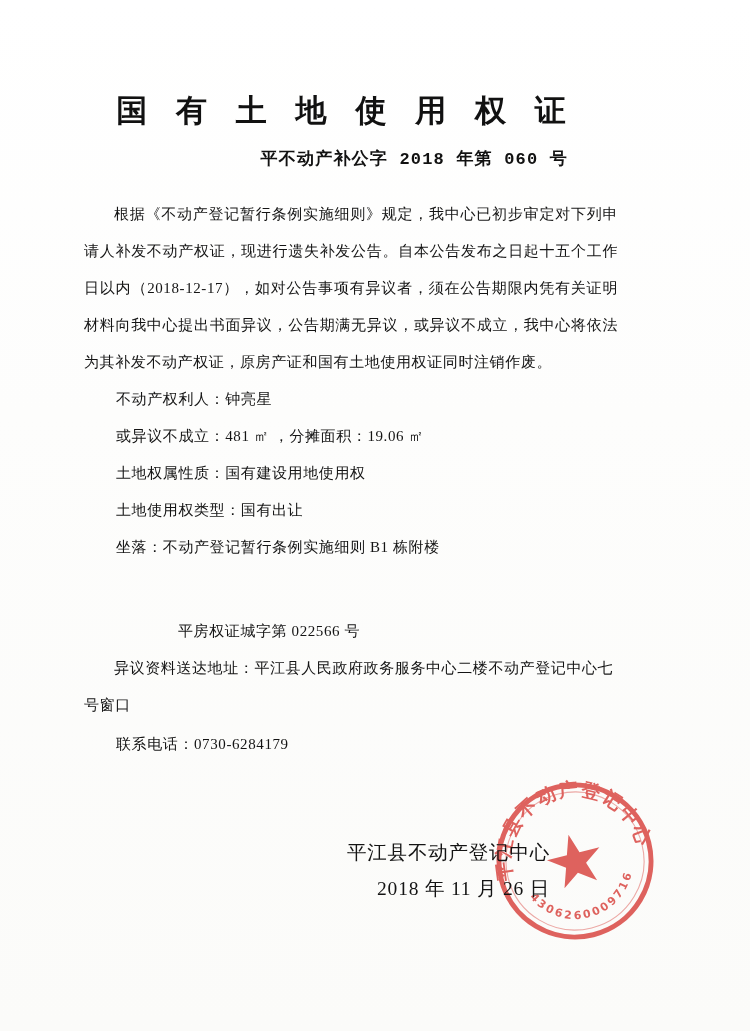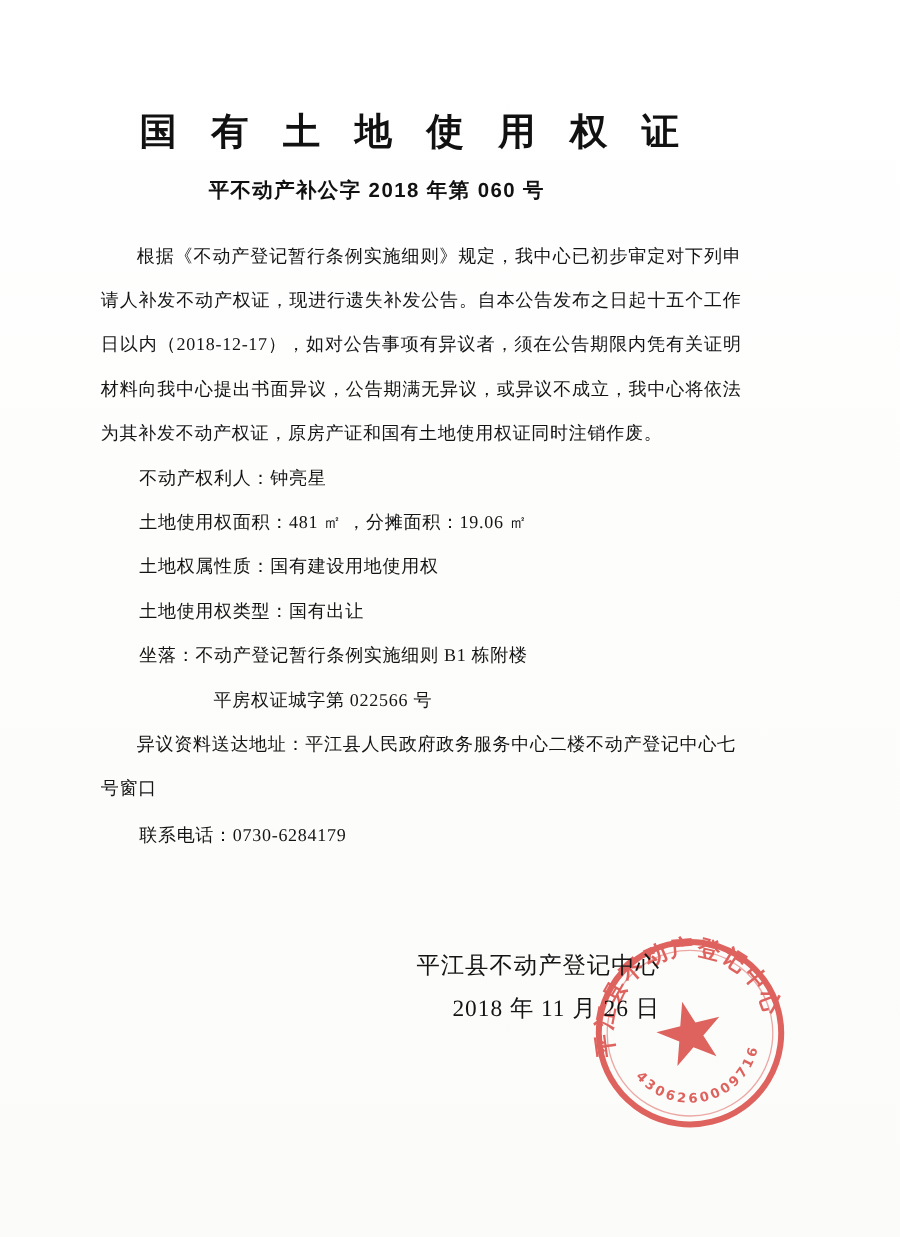--- a/index.html
+++ b/index.html
@@ -43,23 +43,23 @@
     font-family: "DejaVu Sans", "Liberation Sans", sans-serif;
     font-weight: bold;
     font-size: 31px;
     letter-spacing: 9px;
     line-height: 1.45;
     color: #111;
     text-indent: 9px;
   }
   .doc-number {
     margin-top: 14px;
-    text-align: center;
+    text-align: right;
     padding-right: 54px;
-    font-family: Liberation Sans, sans-serif;
+    font-family: Liberation Mono, monospace;
     font-weight: bold;
     font-size: 17px;
     letter-spacing: 1.2px;
     color: #111;
   }
   .body-block {
     margin-top: 26px;
     font-size: 15px;
     line-height: 37px;
     letter-spacing: 0.6px;
@@ -70,20 +70,21 @@
     text-justify: inter-ideograph;
     text-indent: 2em;
     padding: 0 4px 0 24px;
   }
   .field-line {
     padding-left: 56px;
     white-space: nowrap;
   }
   .field-line.sub {
     padding-left: 118px;
+    margin-top: 47px;
   }
   .field-line.wrap {
     white-space: normal;
     text-indent: 2em;
     padding-left: 24px;
     padding-right: 4px;
   }
   .gap-sm { height: 2px; }
   .sign-block {
     margin-top: 72px;
@@ -124,21 +125,21 @@
 
     <div class="body-block">
 
       <div class="para">根据《不动产登记暂行条例实施细则》规定，我中心已初步审定对下列申请人补发不动产权证，现进行遗失补发公告。自本公告发布之日起十五个工作日以内（2018-12-17），如对公告事项有异议者，须在公告期限内凭有关证明材料向我中心提出书面异议，公告期满无异议，或异议不成立，我中心将依法为其补发不动产权证，原房产证和国有土地使用权证同时注销作废。</div>
 
       <div class="field-line">
         <span>不动产权利人：</span><span>钟亮星</span>
       </div>
 
       <div class="field-line">
-        <span>土地使用权面积：</span><span>481 ㎡ ，分摊面积：19.06 ㎡</span>
+        <span>或异议不成立：</span><span>481 ㎡ ，分摊面积：19.06 ㎡</span>
       </div>
 
       <div class="field-line">
         <span>土地权属性质：</span><span>国有建设用地使用权</span>
       </div>
 
       <div class="field-line">
         <span>土地使用权类型：</span><span>国有出让</span>
       </div>
 

